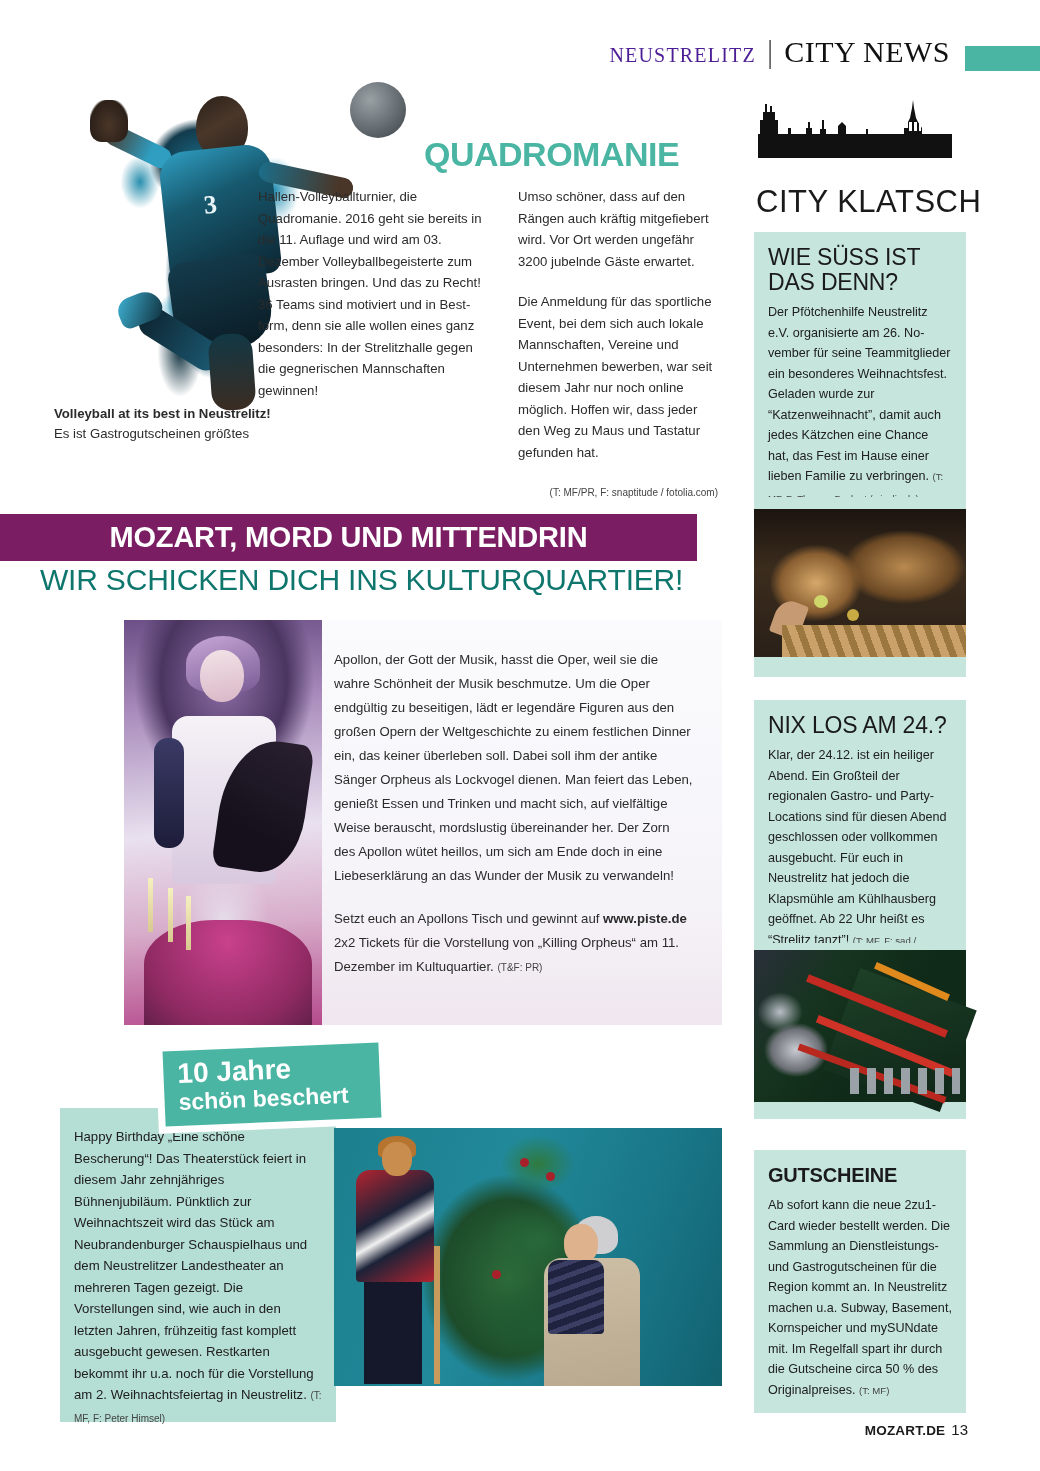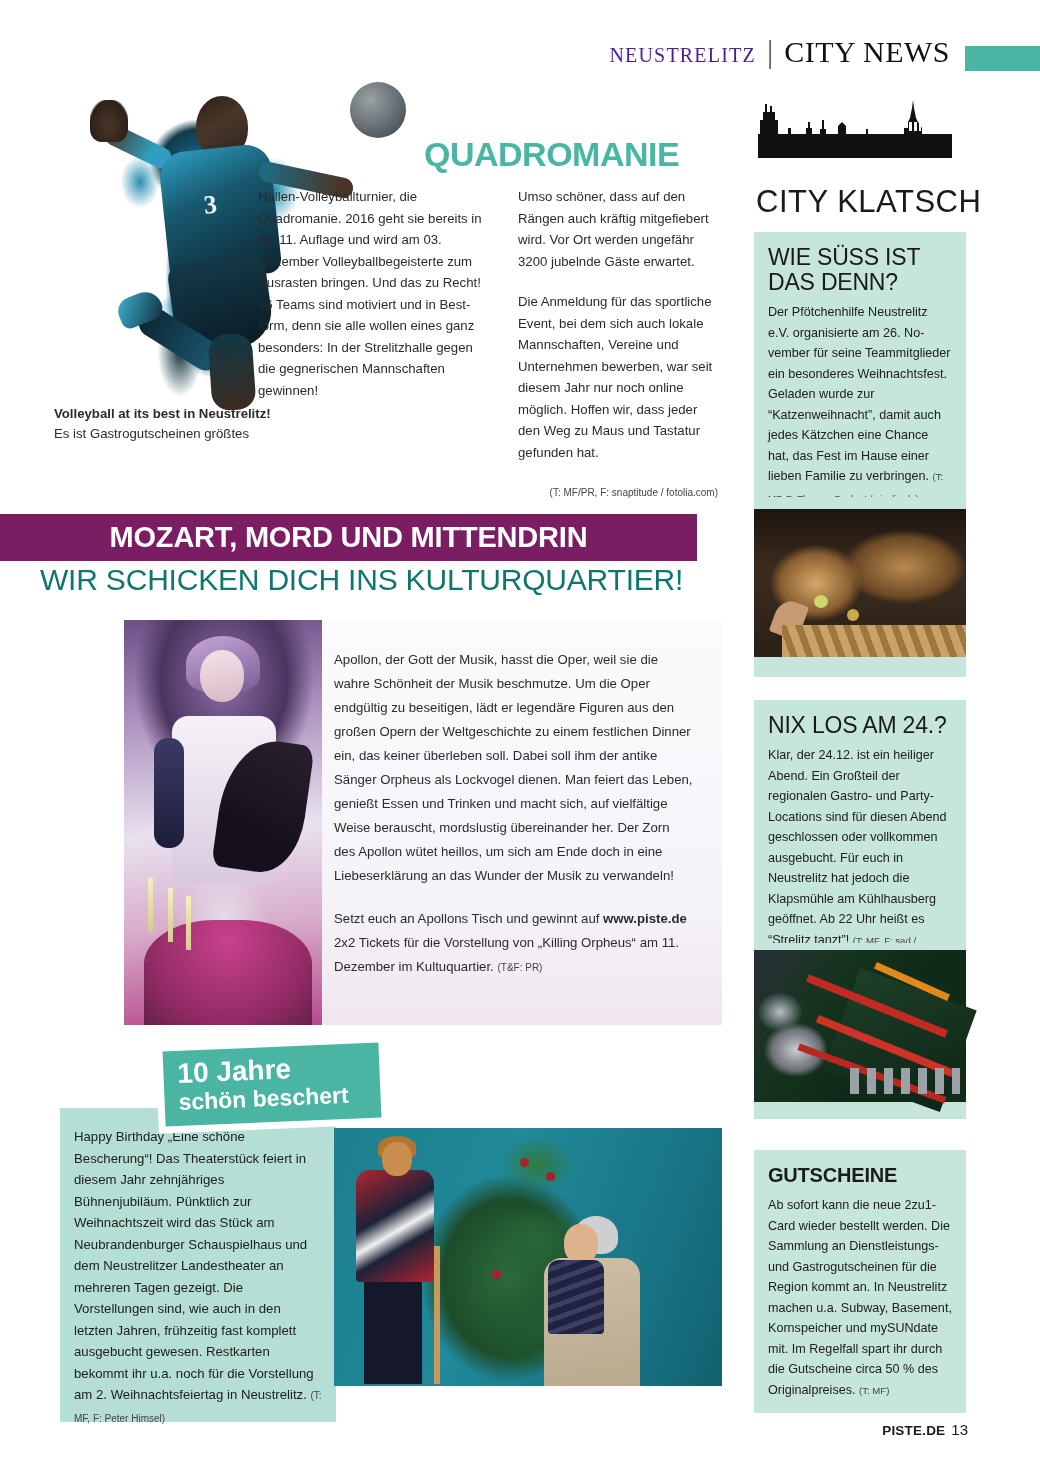--- a/index.html
+++ b/index.html
@@ -516,15 +516,15 @@
 </div>
 
 <div class="card card-gut">
   <h3 class="bold">GUTSCHEINE</h3>
   <p>
     <span>Ab sofort kann die neue 2zu1-Card wieder bestellt werden. Die Sammlung an Dienstleis­tungs- und Gastrogutscheinen für die Region kommt an. In Neustrelitz machen u.a. Sub­way, Basement, Kornspei­cher und mySUNdate mit. Im Regelfall spart ihr durch die Gutscheine circa 50 % des Originalpreises. </span><span class="credit">(T: MF)</span>
   </p>
 </div>
 
 <div class="footer">
-  <span class="footer-brand">PISTE.DE</span>
+  <span class="footer-brand">MOZART.DE</span>
   <span class="footer-page">13</span>
 </div>
 
 </body></html>

